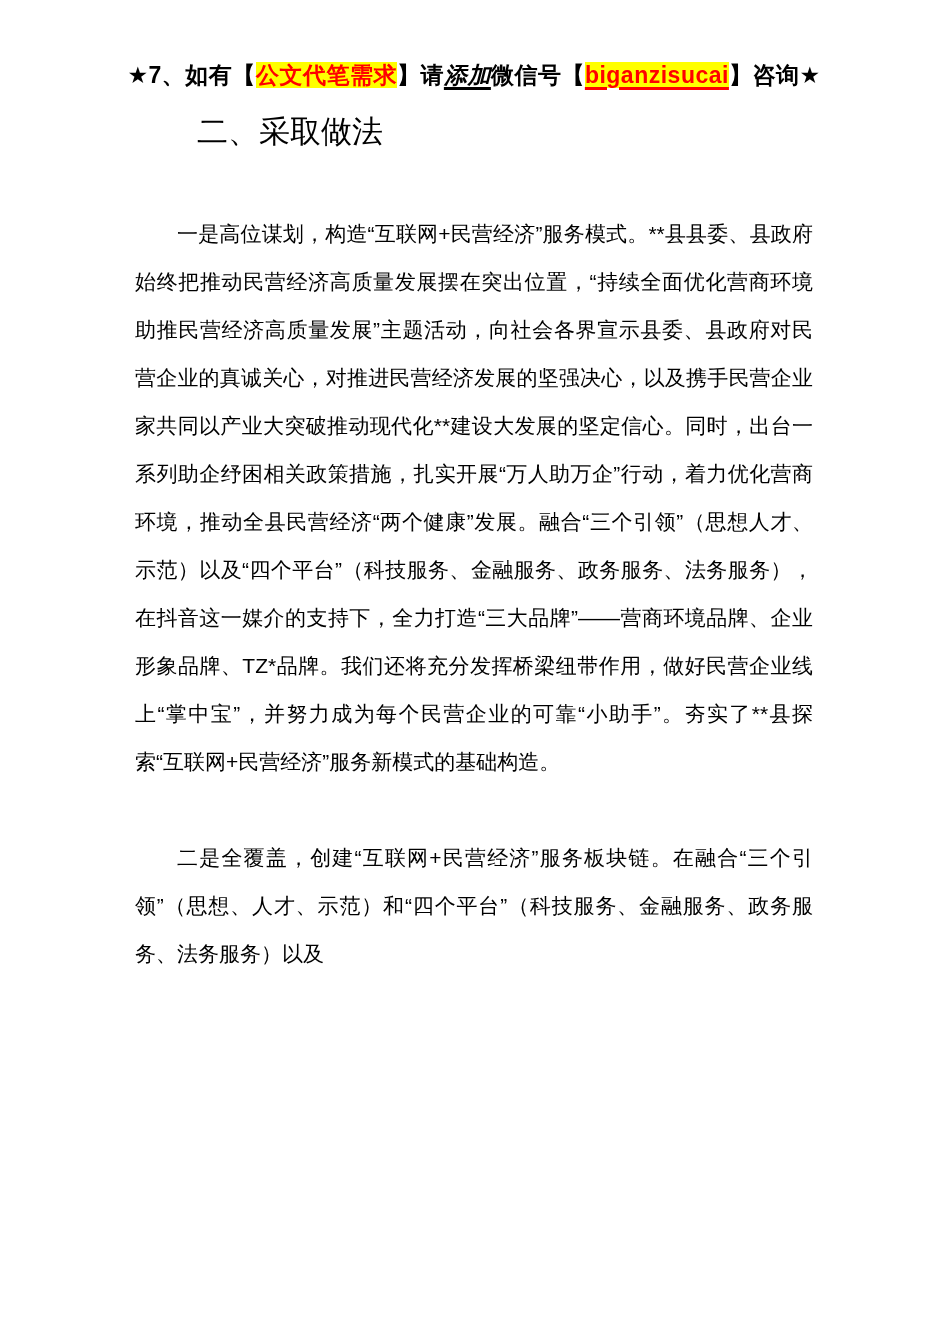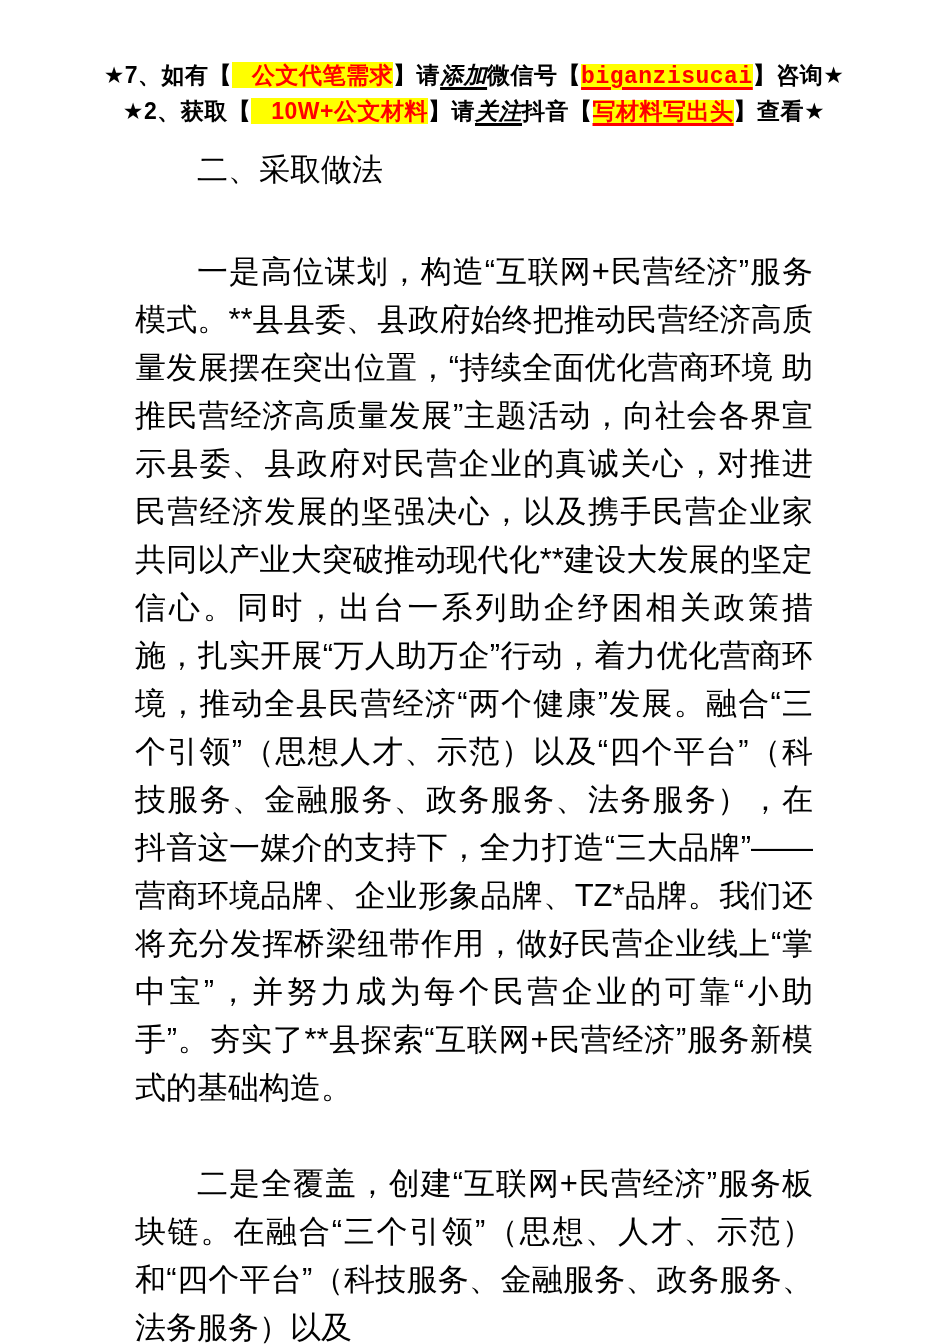--- a/index.html
+++ b/index.html
@@ -29,63 +29,61 @@
     font-weight:bold;
     font-size:23px;
     line-height:34px;
     letter-spacing:0.5px;
     white-space:nowrap;
     margin-left:-60px;
     margin-right:-60px;
   }
   .promo-line{display:block;}
   .seg-plain{color:var(--ink);}
-  .seg-hl{color:var(--red);background:var(--yellow);padding-left:20px;}
+  .seg-hl{color:var(--red);background:var(--yellow);}
   .seg-u{
     color:var(--ink);
     text-decoration:underline;
     text-decoration-thickness:2.5px;
     text-underline-offset:4px;
     font-style:italic;
   }
   .seg-hlu{
     color:var(--red);
     background:var(--yellow);
     text-decoration:underline;
     text-decoration-color:var(--red);
     text-decoration-thickness:2.5px;
     text-underline-offset:4px;
-    font-family:Liberation Mono, monospace;
   }
   
   .sec-title{
     font-size:31px;
     font-weight:normal;
     line-height:48px;
     text-indent:2em;
     margin-top:16px;
   }
   .para{
-    font-size:31px;
+    font-size:21px;
     line-height:48px;
     text-indent:2em;
     text-align:justify;
     text-justify:inter-character;
     margin-top:48px;
   }
   .para:first-of-type{margin-top:54px;}
 </style>
 </head>
 <body>
 
 <div class="doc">
 
   <div class="promo">
     <div class="promo-line"><span class="seg-plain">★7、如有【</span><span class="seg-hl">公文代笔需求</span><span class="seg-plain">】请</span><span class="seg-u">添加</span><span class="seg-plain">微信号【</span><span class="seg-hlu">biganzisucai</span><span class="seg-plain">】咨询★</span></div>
-    <div class="promo-line"><span class="seg-plain">★2、获取【</span><span class="seg-hl">10W+公文材料</span><span class="seg-plain">】请</span><span class="seg-u">关注</span><span class="seg-plain">抖音【</span><span class="seg-hlu">写材料写出头</span><span class="seg-plain">】查看★</span></div>
   </div>
 
   <h2 class="sec-title">二、采取做法</h2>
 
   <p class="para">一是高位谋划，构造“互联网+民营经济”服务模式。**县县委、县政府始终把推动民营经济高质量发展摆在突出位置，“持续全面优化营商环境 助推民营经济高质量发展”主题活动，向社会各界宣示县委、县政府对民营企业的真诚关心，对推进民营经济发展的坚强决心，以及携手民营企业家共同以产业大突破推动现代化**建设大发展的坚定信心。同时，出台一系列助企纾困相关政策措施，扎实开展“万人助万企”行动，着力优化营商环境，推动全县民营经济“两个健康”发展。融合“三个引领”（思想人才、示范）以及“四个平台”（科技服务、金融服务、政务服务、法务服务），在抖音这一媒介的支持下，全力打造“三大品牌”——营商环境品牌、企业形象品牌、TZ*品牌。我们还将充分发挥桥梁纽带作用，做好民营企业线上“掌中宝”，并努力成为每个民营企业的可靠“小助手”。夯实了**县探索“互联网+民营经济”服务新模式的基础构造。</p>
 
   <p class="para">二是全覆盖，创建“互联网+民营经济”服务板块链。在融合“三个引领”（思想、人才、示范）和“四个平台”（科技服务、金融服务、政务服务、法务服务）以及</p>
 
 </div>
 

